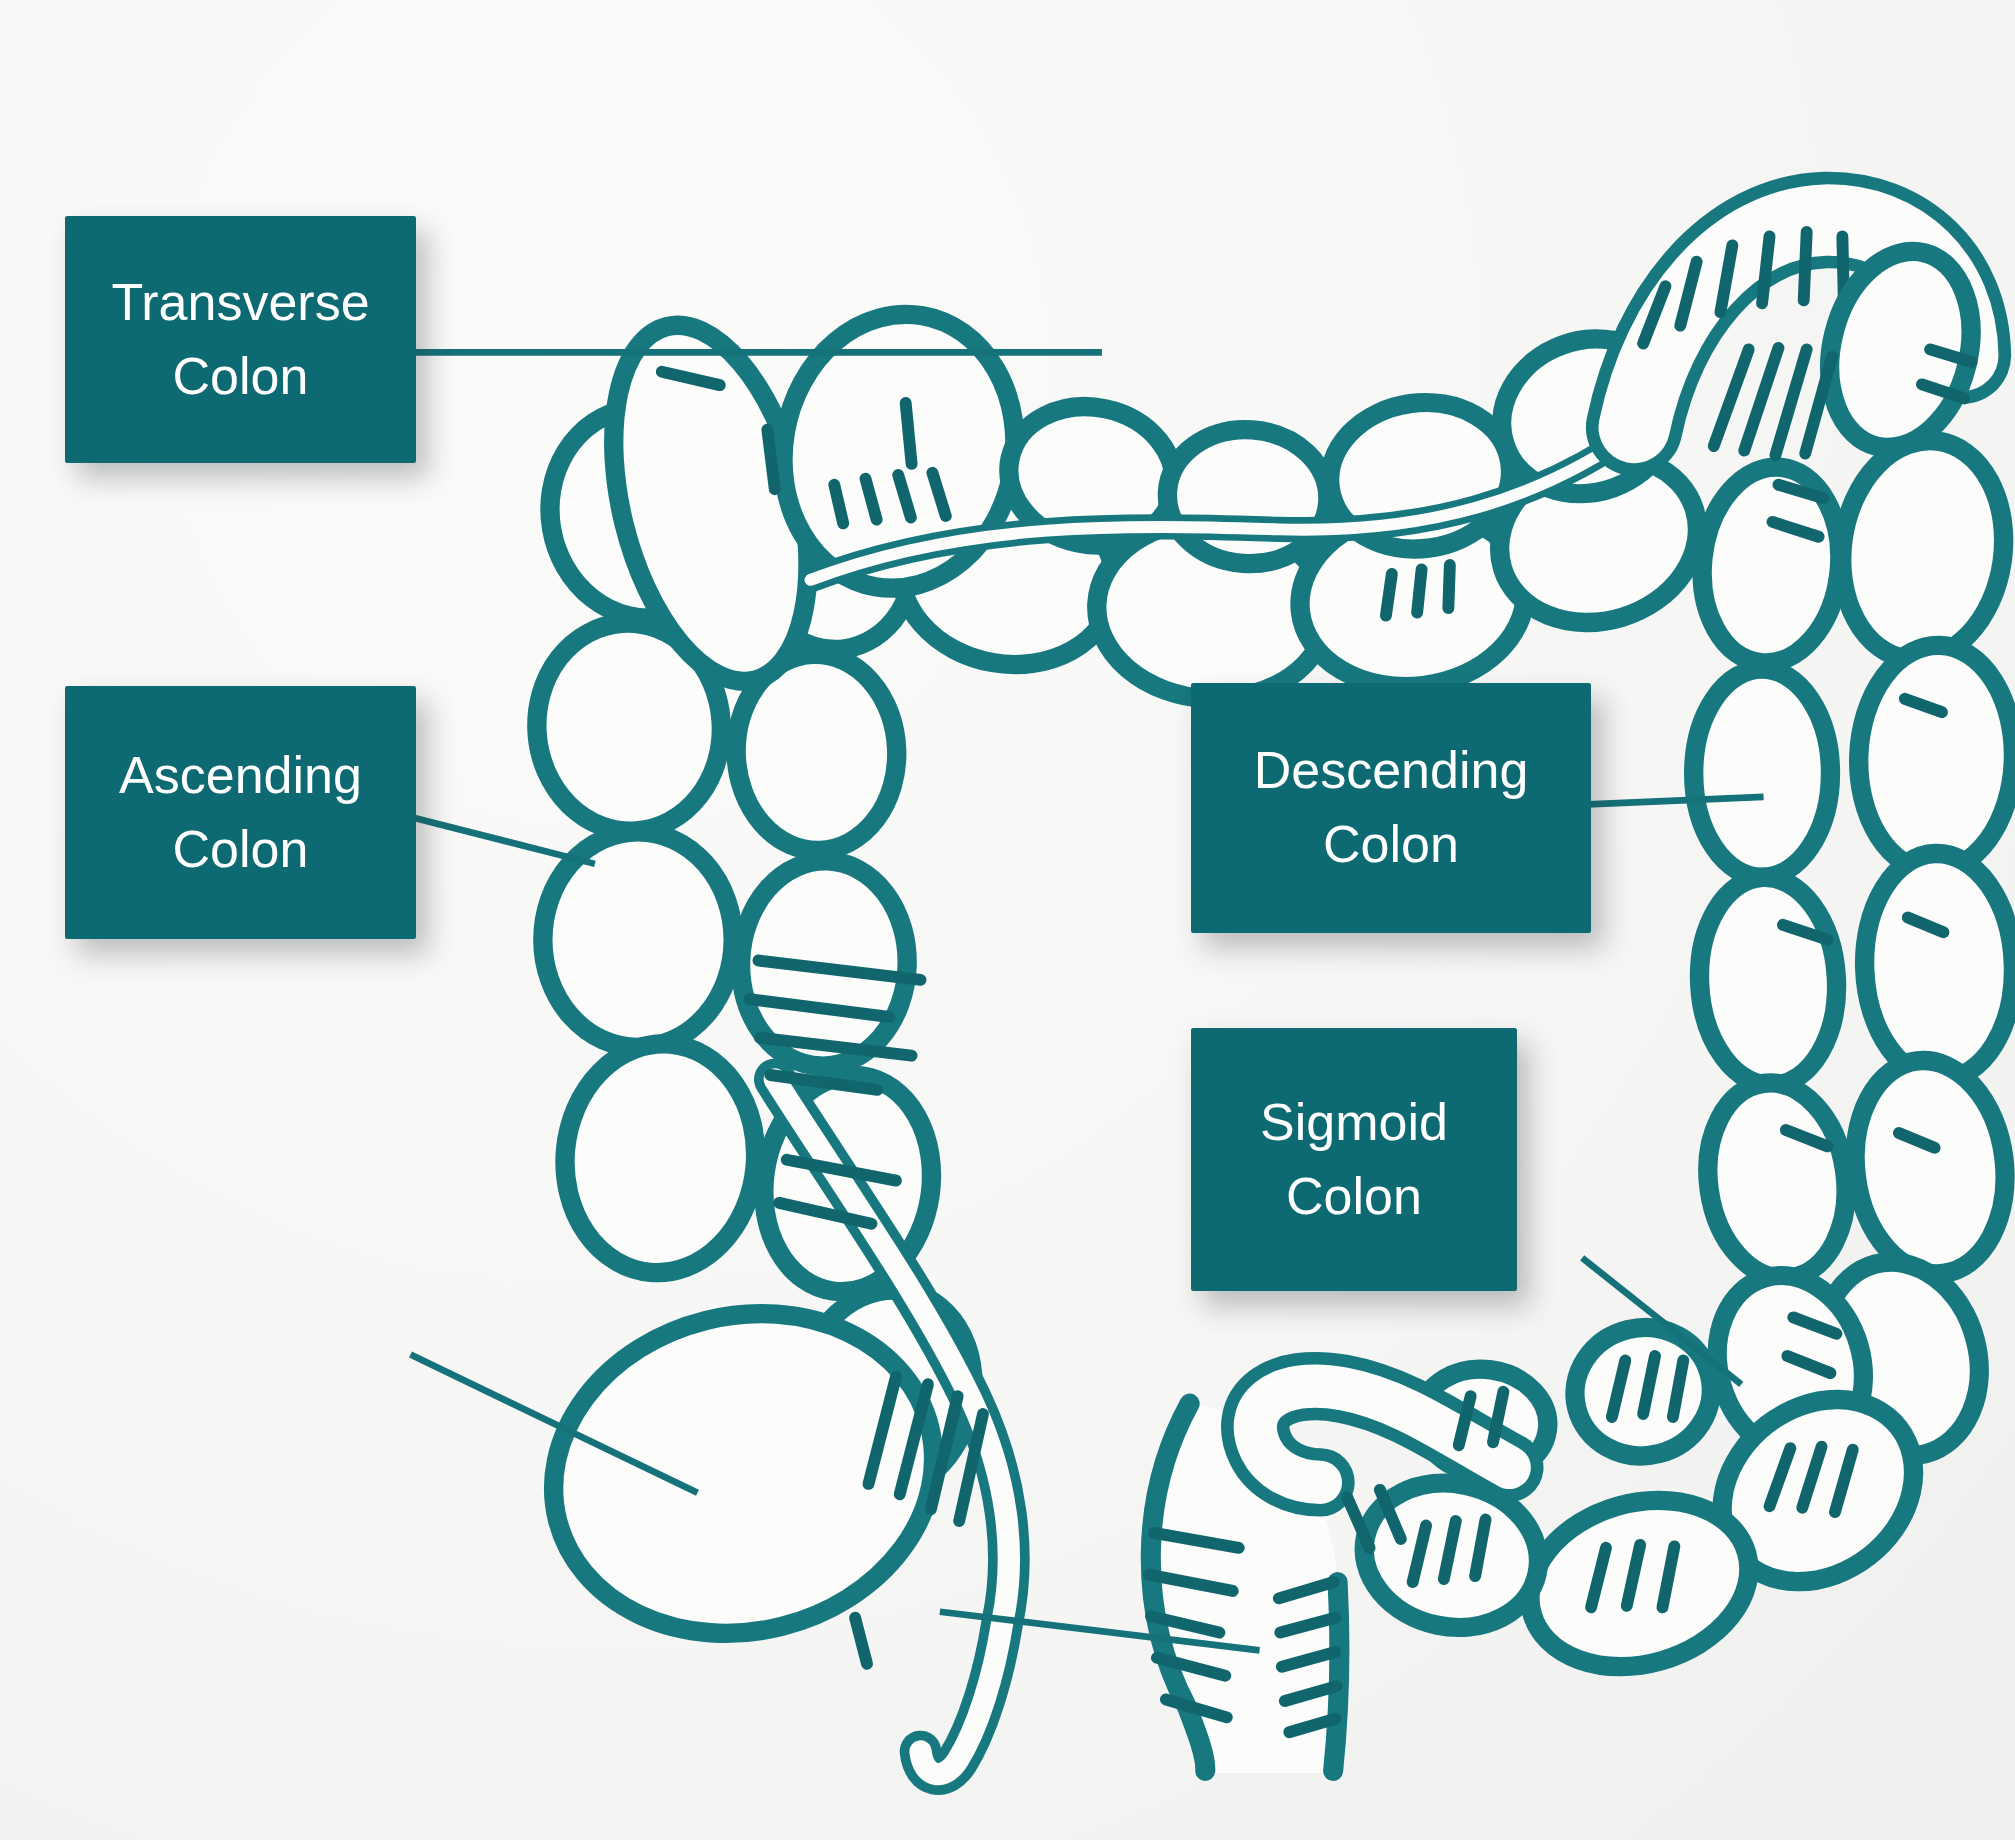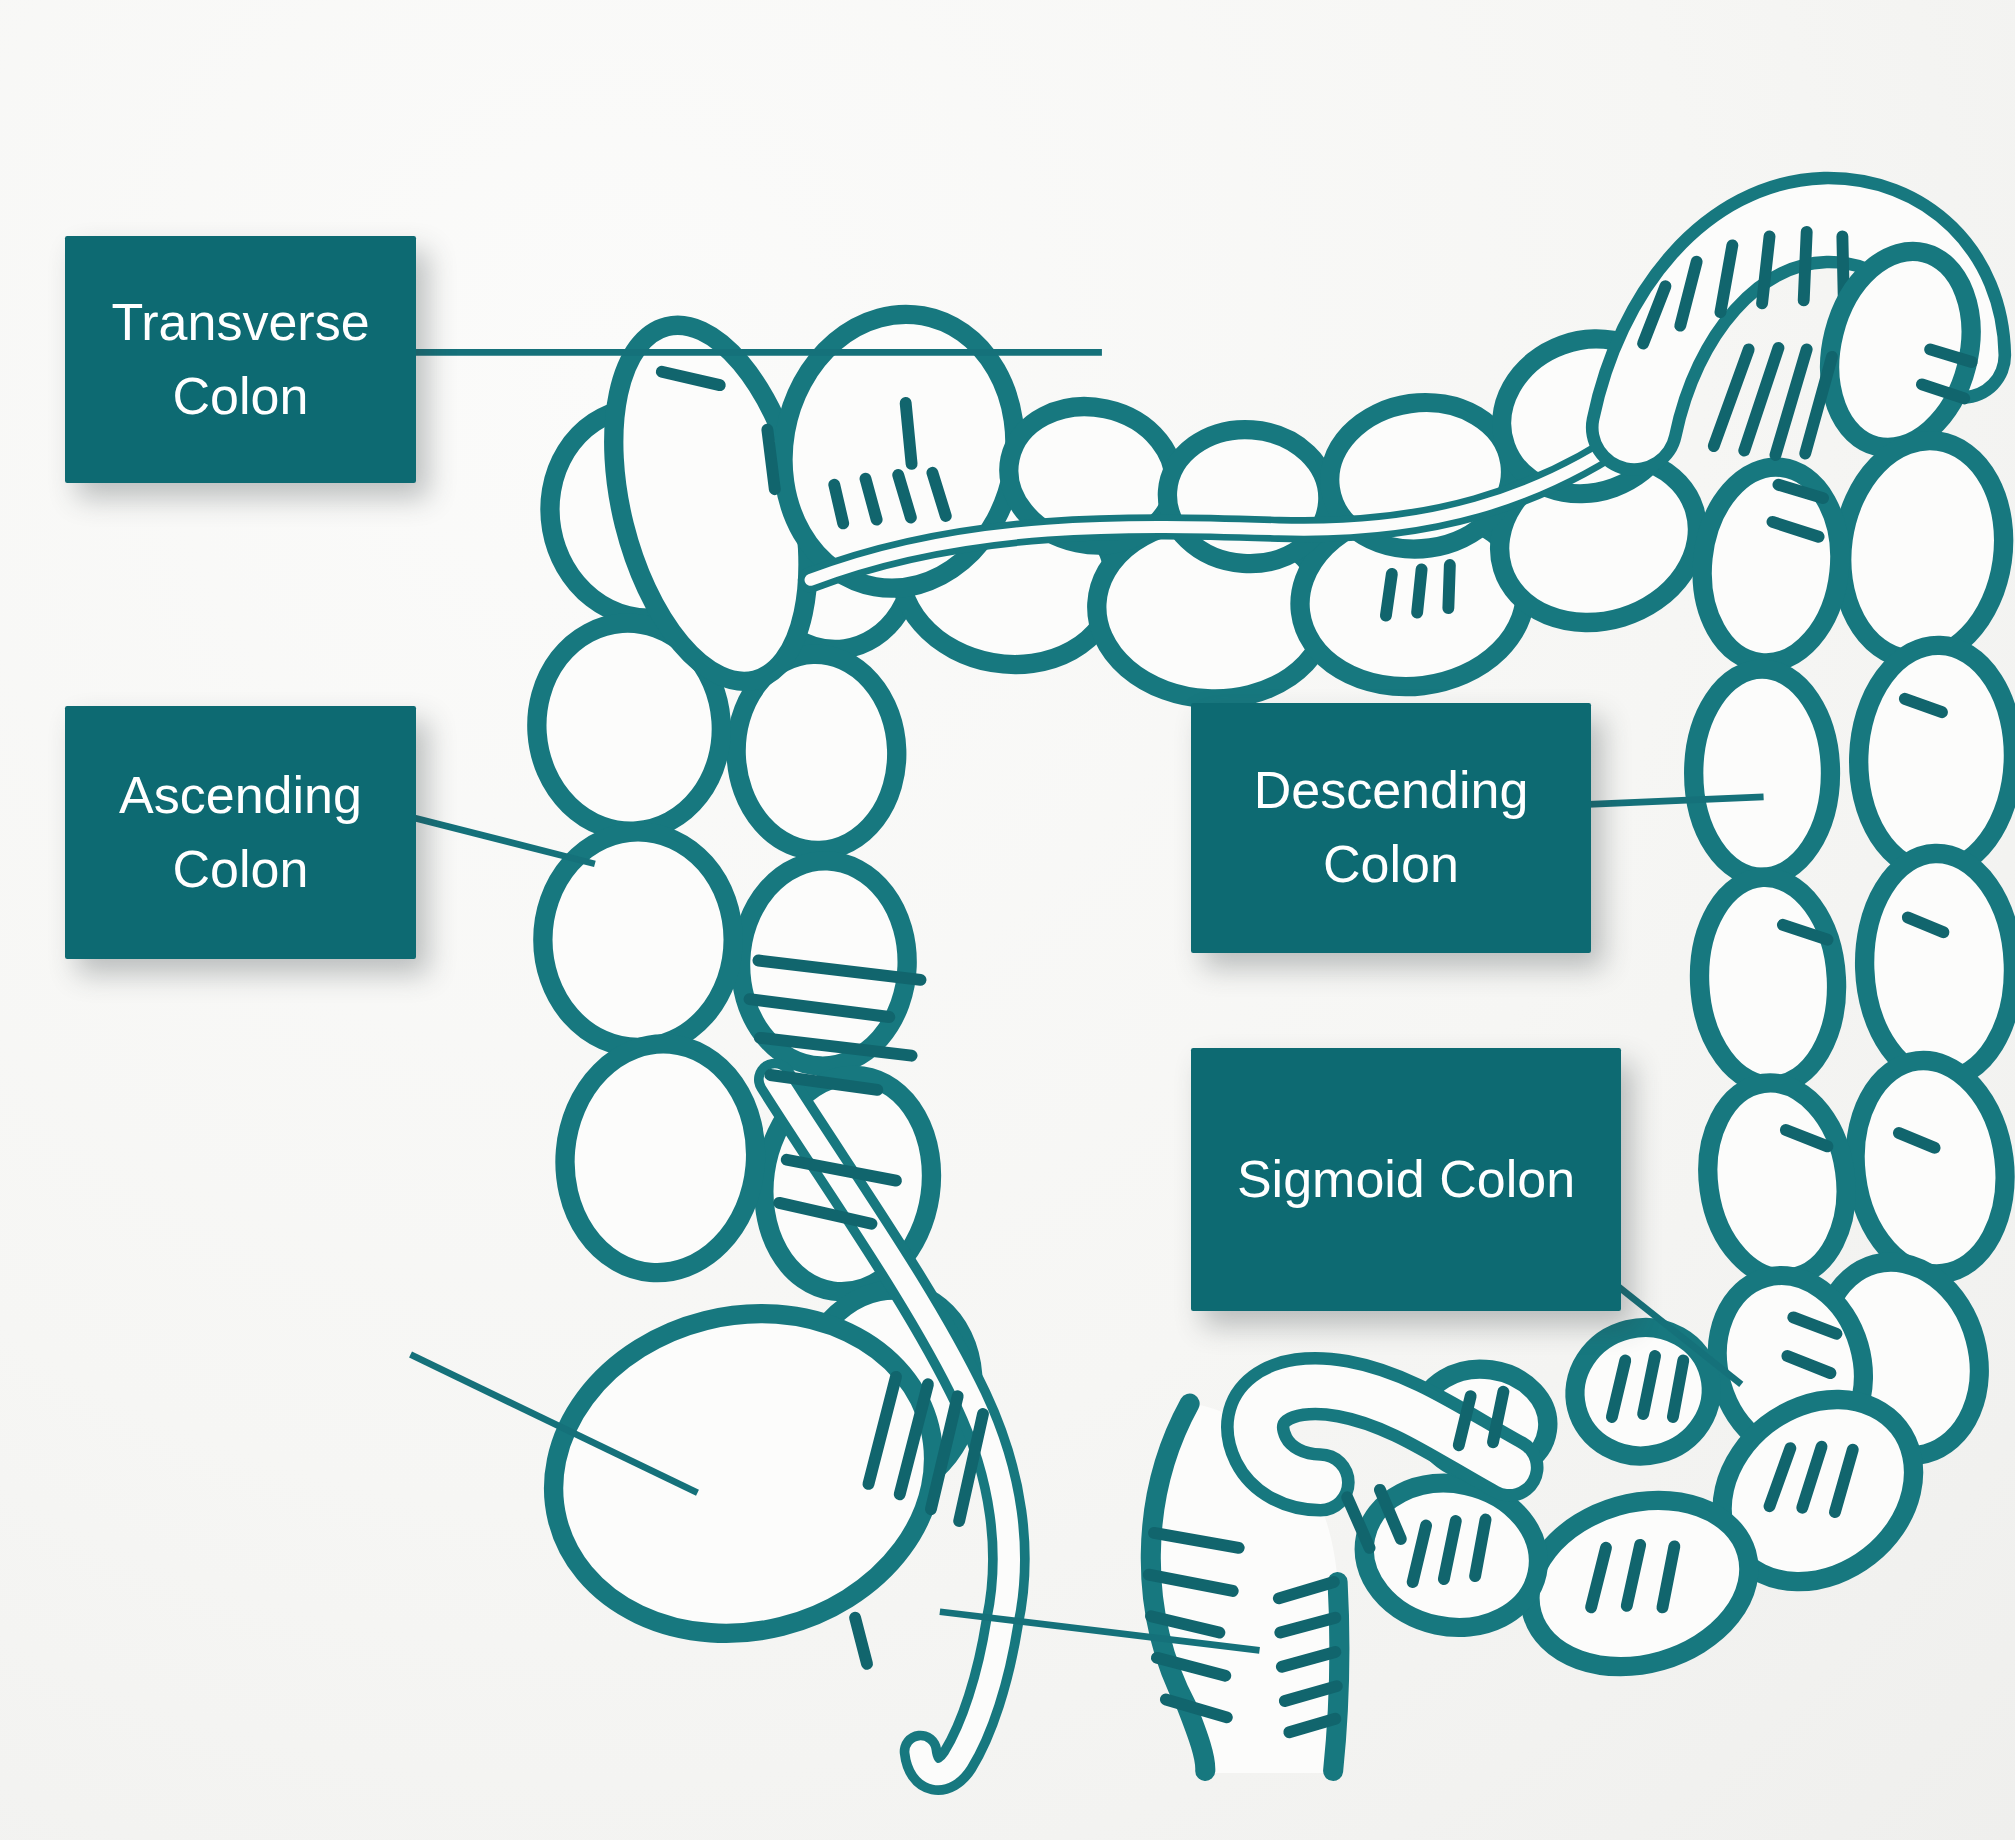--- a/index.html
+++ b/index.html
@@ -16,26 +16,25 @@
     position:absolute;
     display:flex;align-items:center;justify-content:center;
     text-align:center;
     background:#0d6a72;
     color:#ffffff;
     font-size:52px;line-height:1.42;
     border-radius:2.2px;
     box-shadow:12px 15px 28px rgba(45,55,60,.30);
     padding:12px;box-sizing:border-box;
     user-select:none;
-    margin-top:20px;
   }
   .label-transverse{left:65px;top:216px;width:351px;height:247px;}
   .label-ascending{left:65px;top:686px;width:351px;height:253px;}
   .label-descending{left:1191px;top:683px;width:400px;height:250px;}
-  .label-sigmoid{left:1191px;top:1028px;width:430px;height:263px;}
+  .label-sigmoid{left:1191px;top:1028px;width:326px;height:263px;}
   .label-cecum{left:156px;top:1219px;width:257px;height:184px;}
   .label-rectum{left:653px;top:1517px;width:291px;height:165px;}
 </style>
 </head>
 <body>
 
 <div class="stage">
 
   <svg viewBox="0 0 2710 2475" width="2015" height="1840">
 

